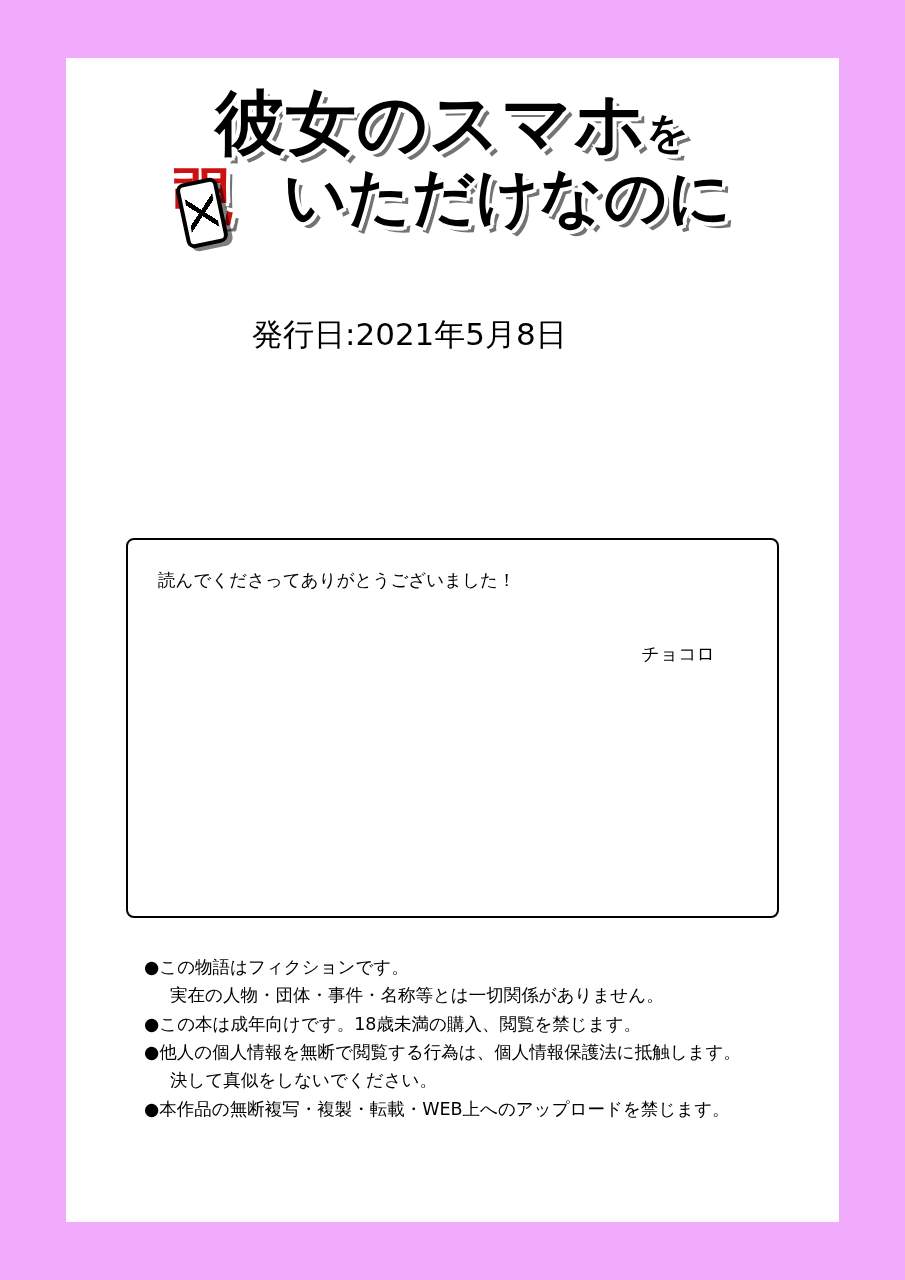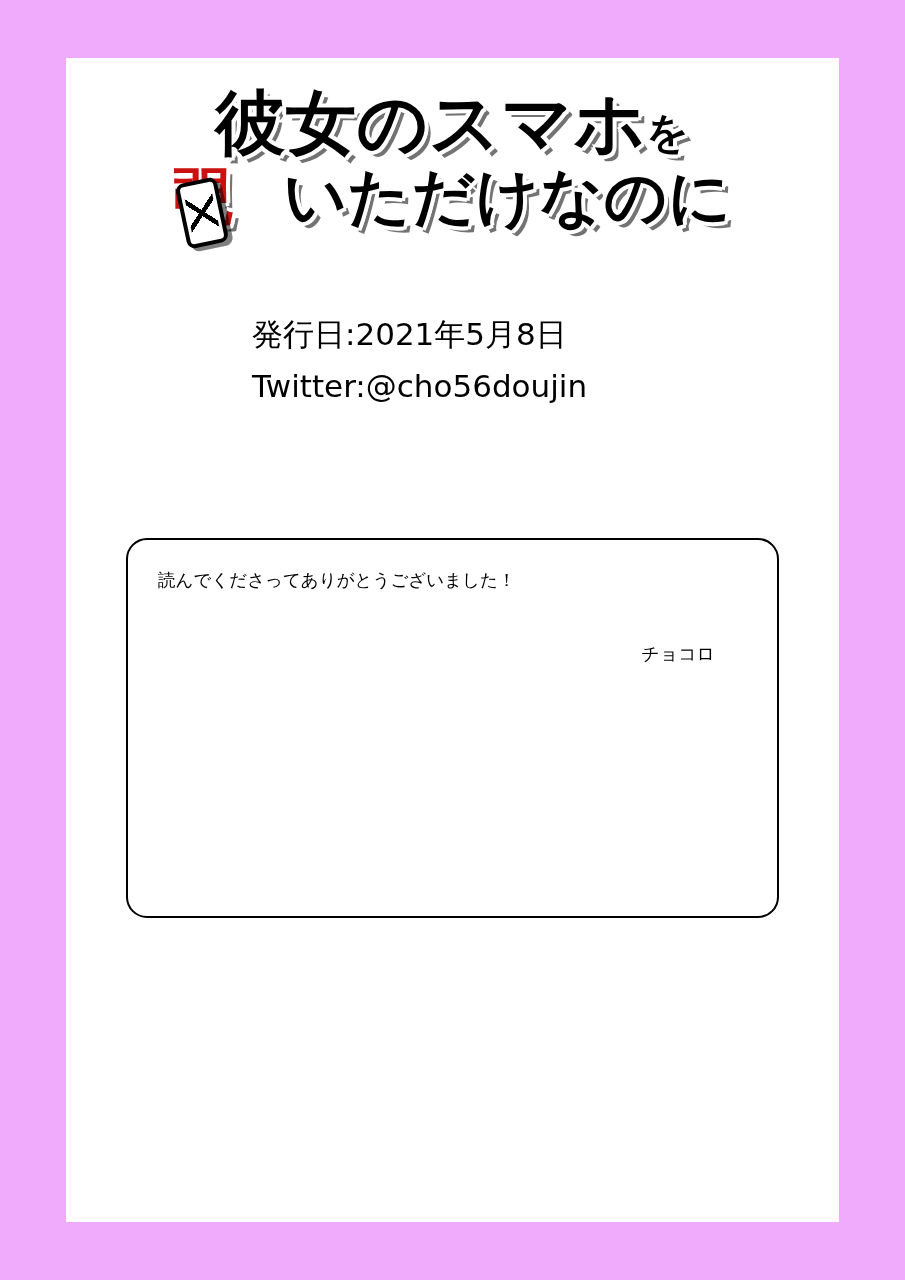--- a/index.html
+++ b/index.html
@@ -117,21 +117,21 @@
   .credits div { white-space: nowrap; }
 
   
   .afterword-box {
     position: absolute;
     left: 60px;
     top: 480px;
     width: 653px;
     height: 380px;
     border: 2px solid #000000;
-    border-radius: 21px;
+    border-radius: 8px;
     box-sizing: border-box;
     padding: 26px 30px 10px 30px;
   }
   .afterword-box p {
     margin: 0;
     color: #000000;
     font-size: 17.5px;
     line-height: 1.62;
     font-family: "DejaVu Sans", sans-serif;
     white-space: pre-line;
@@ -174,25 +174,32 @@
         <span>彼女のスマホ</span><span class="small-wo">を</span>
       </div>
       <div class="title-line title-line-2">
         <span class="phone-icon"></span>
         <span class="kanji-red">覗</span><span class="rest">いただけなのに</span>
       </div>
     </div>
 
     <div class="credits">
       <div>発行日:2021年5月8日</div>
-      <div>Twitter:@cho56doujin</div>
     </div>
 
     <div class="afterword-box">
       <p>読んでくださってありがとうございました！</p>
       <div class="afterword-gap"></div>
       <div class="afterword-gap"></div>
       <div class="signature">チョコロ</div>
     </div>
 
+    <div class="notices">
+      <div class="notice-item">●この物語はフィクションです。</div>
+      <div class="notice-sub">実在の人物・団体・事件・名称等とは一切関係がありません。</div>
+      <div class="notice-item">●この本は成年向けです。18歳未満の購入、閲覧を禁じます。</div>
+      <div class="notice-item">●他人の個人情報を無断で閲覧する行為は、個人情報保護法に抵触します。</div>
+      <div class="notice-sub">決して真似をしないでください。</div>
+      <div class="notice-item">●本作品の無断複写・複製・転載・WEB上へのアップロードを禁じます。</div>
+    </div>
 
   </div>
 </div>
 
 </body></html>

